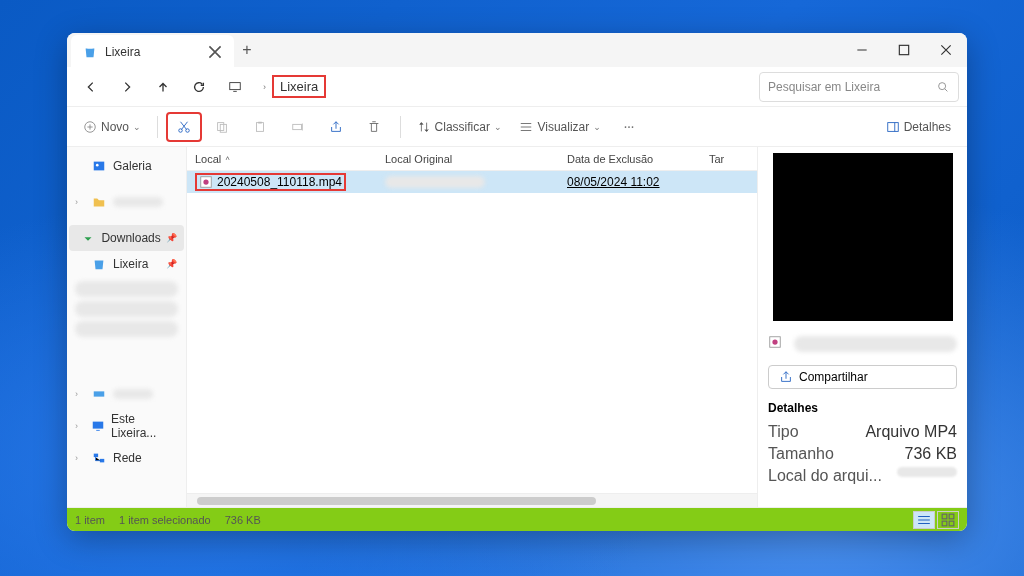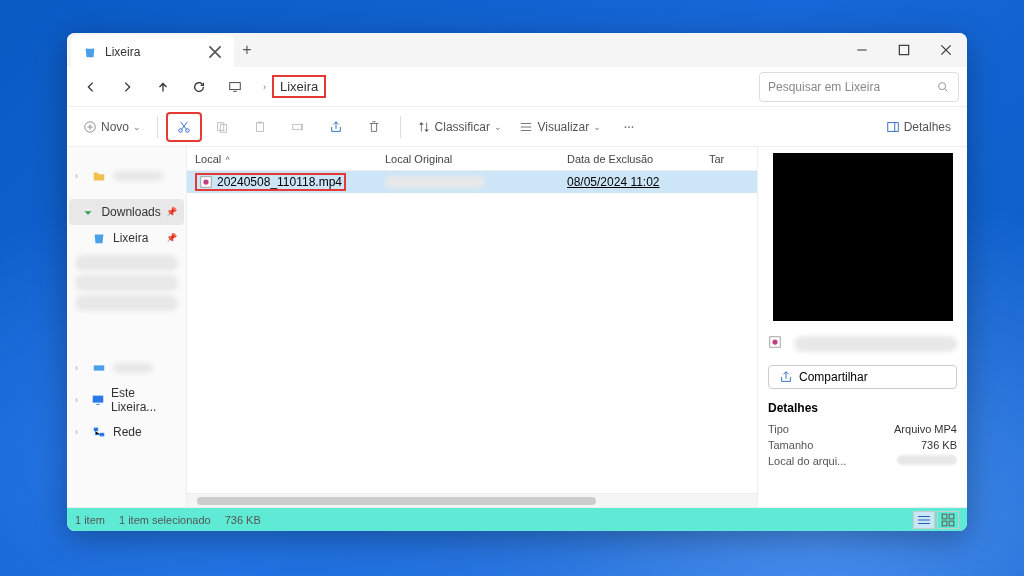--- a/index.html
+++ b/index.html
@@ -61,25 +61,25 @@
 .hscroll { height: 14px; background: #f5f5f5; border-top: 1px solid #eee; position: relative; }
 .hscroll .thumb { position: absolute; left: 10px; width: 70%; height: 8px; top: 3px; background: #ccc; border-radius: 4px; }
 
 .preview-pane { width: 210px; border-left: 1px solid #eee; padding: 6px 10px; display: flex; flex-direction: column; font-size: 12px; overflow-y: auto; }
 .preview-thumb { width: 180px; height: 168px; background: #000; margin: 0 auto 8px; }
 .preview-name-row { display: flex; align-items: center; gap: 8px; margin: 6px 0; }
 .preview-name-row .ic { width: 18px; height: 18px; }
 .preview-name-row .blur { flex: 1; height: 16px; background: #e8e8e8; border-radius: 8px; filter: blur(2px); }
 .share-btn { border: 1px solid #ccc; border-radius: 4px; padding: 4px 10px; display: inline-flex; align-items: center; gap: 6px; font-size: 12px; cursor: pointer; margin: 6px 0 12px; }
 .pv-section-title { font-weight: 600; font-size: 12px; margin-bottom: 6px; }
-.pv-row { display: flex; justify-content: space-between; font-size: 11px; color: #555; padding: 2px 0; }
+.pv-row { display: flex; justify-content: space-between; font-size: 16px; color: #555; padding: 2px 0; }
 .pv-row .v { color: #333; }
 .pv-row .blur { width: 60px; height: 10px; background: #e8e8e8; border-radius: 5px; filter: blur(1px); }
 
-.statusbar { height: 24px; border-top: 1px solid #eee; display: flex; align-items: center; padding: 0 8px; font-size: 11px; color: #555; gap: 14px; background: #5eead4; }
+.statusbar { height: 24px; border-top: 1px solid #eee; display: flex; align-items: center; padding: 0 8px; font-size: 11px; color: #555; gap: 14px; background: #84cc16; }
 .status-right { margin-left: auto; display: flex; gap: 2px; }
 .view-toggle { width: 22px; height: 18px; border: 1px solid #ccc; display: flex; align-items: center; justify-content: center; cursor: pointer; }
 .view-toggle.active { background: #cde6f7; }
 
 svg { width: 14px; height: 14px; }
 .chev { font-size: 9px; color: #777; }
 </style>
 </head>
 <body>
 
@@ -234,20 +234,30 @@
           <rect x="2" y="3" width="12" height="10" fill="none" stroke="#2060c0"></rect>
           <path stroke="#2060c0" d="M10 3v10"></path>
         </svg>
       <span>Detalhes</span>
     </div>
   </div>
 
   <div class="content">
 
     <div class="sidebar">
+      <div class="side-item">
+        <span class="exp"></span>
+        <span class="ic">
+            <svg viewBox="0 0 16 16">
+              <rect x="2" y="3" width="12" height="10" fill="#2878e8"></rect>
+              <circle cx="6" cy="7" r="1.5" fill="#fff"></circle>
+            </svg>
+          </span>
+        <span>Galeria</span>
+      </div>
       <div class="side-gap"></div>
       <div class="side-item">
         <span class="exp">›</span>
         <span class="ic">
             <svg viewBox="0 0 16 16">
               <path fill="#f0c050" d="M2 4h4l2 2h6v7H2z"></path>
             </svg>
           </span>
         <div class="side-blur" style="margin:0; width:50px; height:10px"></div>
       </div>

